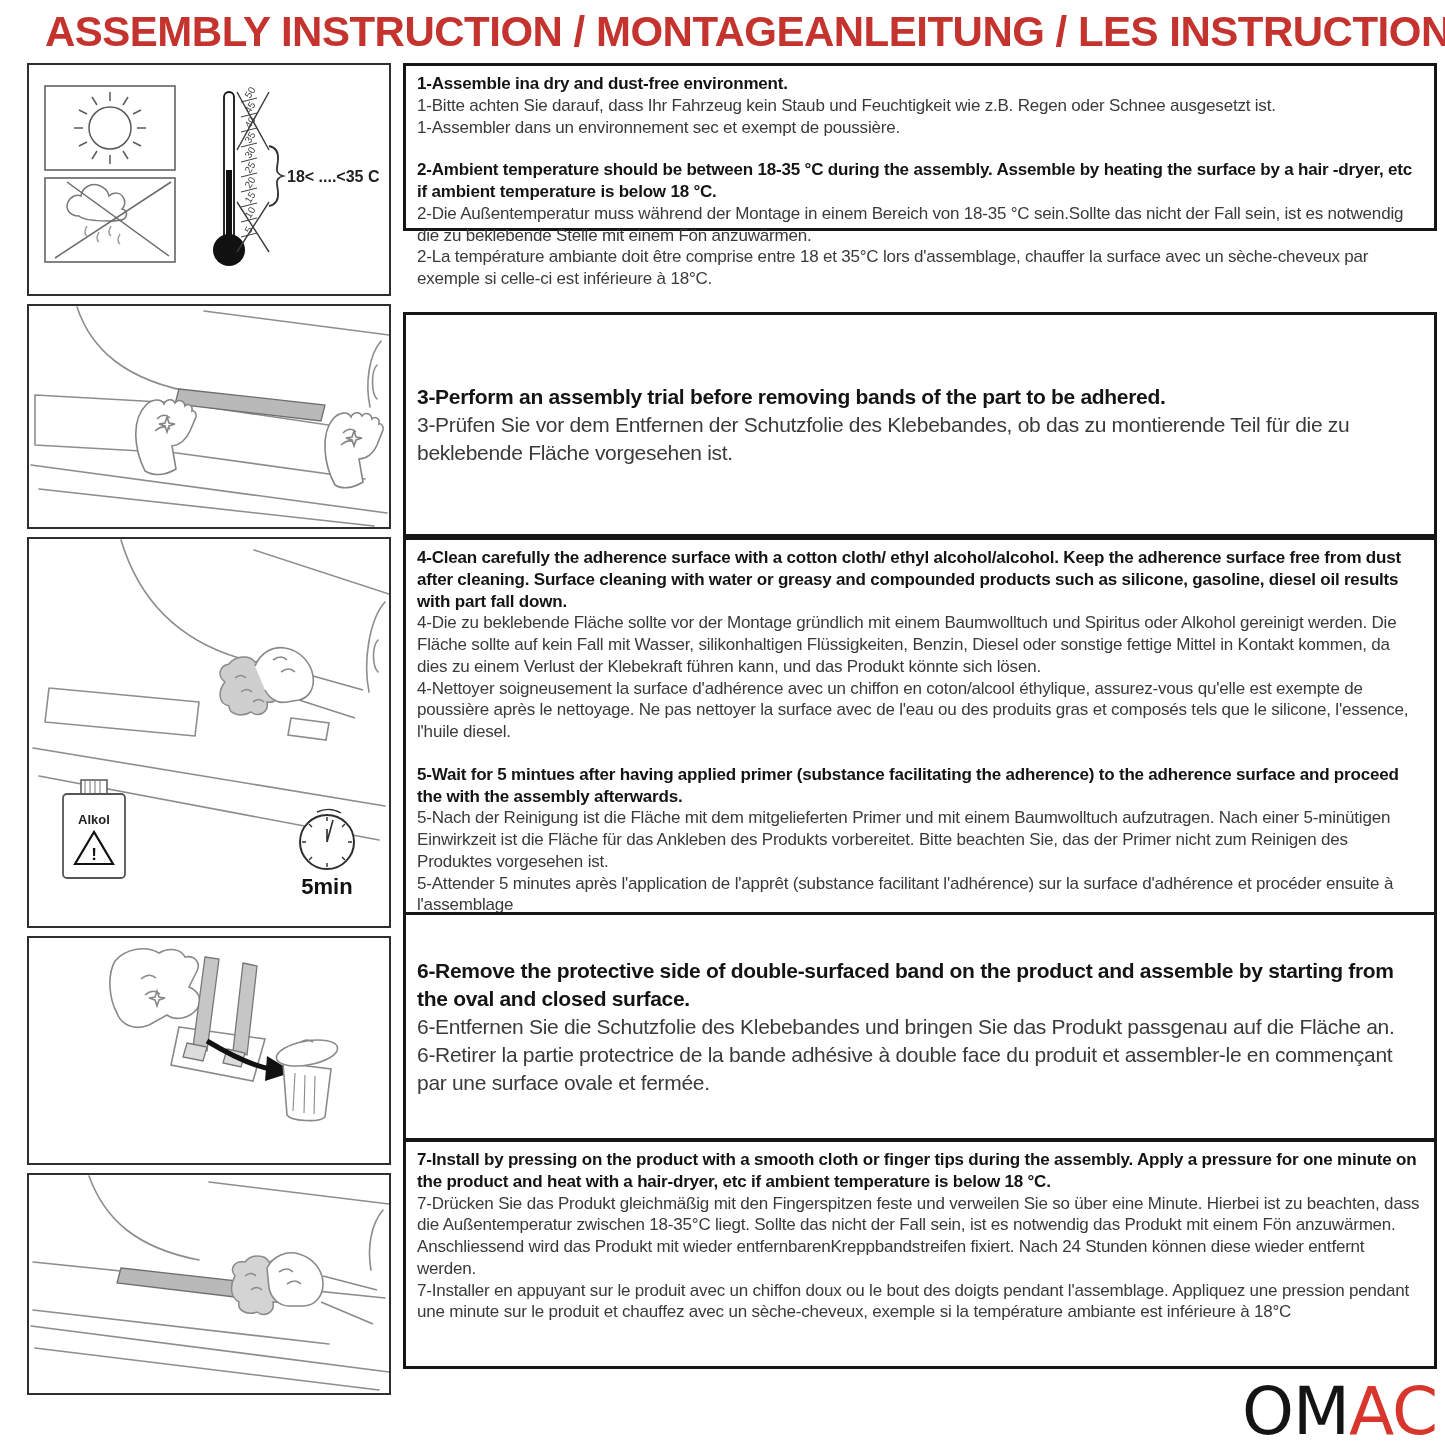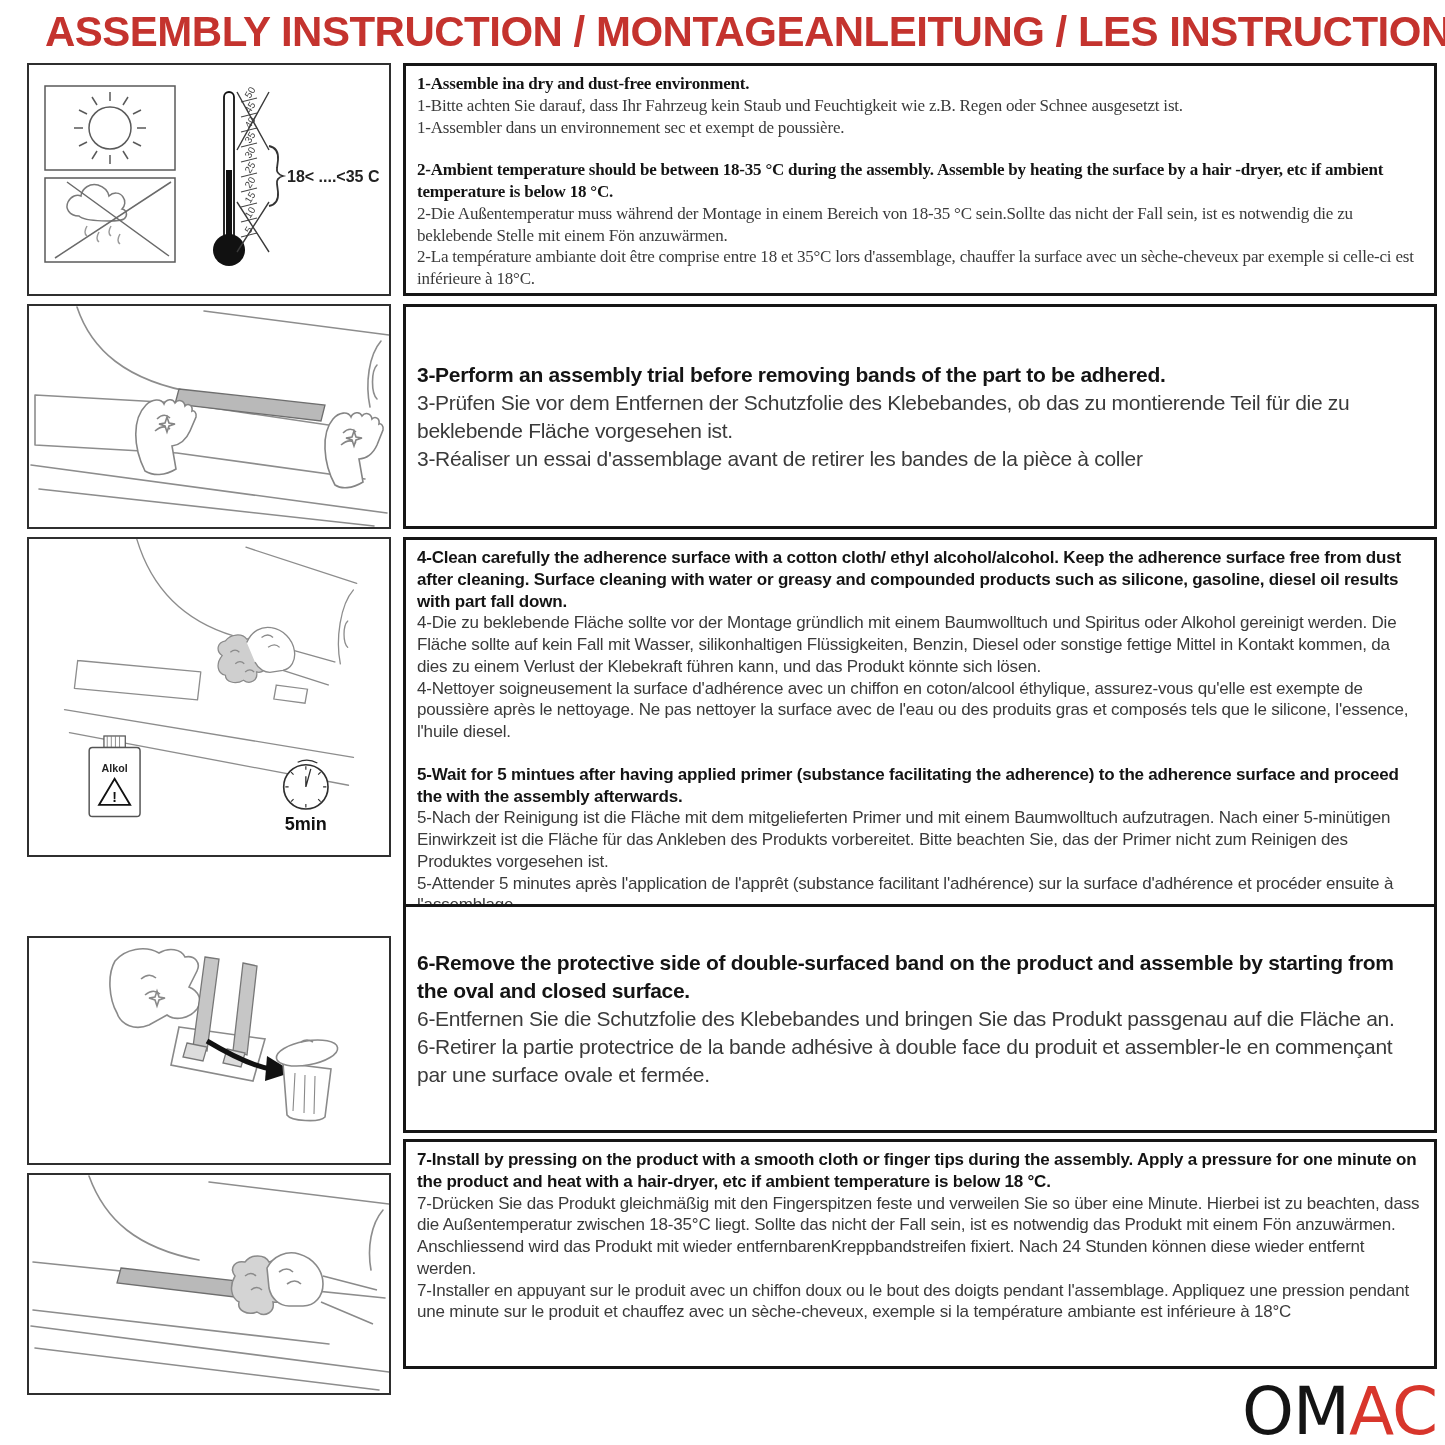--- a/index.html
+++ b/index.html
@@ -12,25 +12,25 @@
          background:#fff;box-sizing:border-box;}
   .illus svg{display:block;width:100%;height:100%;}
   .textbox{position:absolute;left:403px;width:1034px;border:3px solid #161616;
            background:#fff;box-sizing:border-box;display:flex;flex-direction:column;
            padding:7px 12px 6px 11px;color:#3a3a3a;}
   .textbox p{margin:0;}
   .textbox p.b{font-weight:bold;color:#141414;}
   .textbox p.sp{margin-top:21px;}
   .fs-sm{font-size:17px;line-height:1.28;letter-spacing:-0.2px;}
   .fs-lg{font-size:21px;line-height:1.33;letter-spacing:-0.3px;}
-  .v-center{justify-content:center;}
+  .v-center{justify-content:center;margin-top:8px;}
   
-  .r1i{top:63px;height:233px;}   .r1t{top:63px;height:233px;font-family:Liberation Serif, serif;}
+  .r1i{top:63px;height:233px;}   .r1t{top:63px;height:168px;}
   .r2i{top:304px;height:225px;}  .r2t{top:304px;height:225px;}
-  .r3i{top:537px;height:320px;}  .r3t{top:537px;height:392px;}
+  .r3i{top:537px;height:391px;}  .r3t{top:537px;height:392px;}
   .r4i{top:936px;height:229px;}  .r4t{top:904px;height:229px;}
   .r5i{top:1173px;height:222px;} .r5t{top:1139px;height:230px;}
   .logo{position:absolute;right:6px;bottom:2px;z-index:5;background:#fff;
         padding:4px 2px 0 14px;font-family:"DejaVu Sans","Liberation Sans",sans-serif;
         font-weight:normal;font-size:66px;line-height:0.92;letter-spacing:-1px;
         color:#141414;}
   .logo .red{color:#d8362c;}
   svg text{font-family:"Liberation Sans",sans-serif;}
 </style>
 </head>
@@ -119,21 +119,20 @@
       <g stroke="#858585" stroke-width="1.6" fill="#fff">
         <path d="M306,178 C294,156 292,126 304,112 C310,105 319,104 322,110 C324,105 331,104 333,109 C336,105 342,106 343,112 C346,109 351,111 350,117 C352,116 355,119 354,123 L348,138 C344,147 337,152 330,152 L334,175 C323,182 312,182 306,178 Z"></path>
         <path d="M314,126 q7,-7 13,-1 M312,138 q8,-7 15,-2" fill="none"></path>
         <path d="M325,124 L327,130 L333,131 L327,133 L325,139 L323,133 L317,131 L323,130 Z" fill="#fff"></path>
       </g>
     </svg>
   </div>
   <div class="textbox fs-lg v-center r2t">
     <p class="b">3-Perform an assembly trial before removing bands of the part to be adhered.</p>
     <p>3-Prüfen Sie vor dem Entfernen der Schutzfolie des Klebebandes, ob das zu montierende Teil für die zu beklebende Fläche vorgesehen ist.</p>
-    <p>3-Réaliser un essai d'assemblage avant de retirer les bandes de la pièce à coller</p>
   </div>
 
   <div class="illus r3i">
     <svg viewBox="0 0 360 385">
       <g stroke="#8d8d8d" fill="none" stroke-width="1.6" stroke-linecap="round">
         <path d="M92,0 C110,60 150,100 210,118"></path>
         <path d="M225,10 L360,54"></path>
         <path d="M356,62 C340,80 334,122 340,152 M349,100 C343,106 343,126 349,132"></path>
         <path d="M20,148 L170,162 M16,182 L166,196 M20,148 L16,182 M170,162 L166,196"></path>
         <path d="M262,178 L300,183 L297,200 L259,195 Z"></path>

